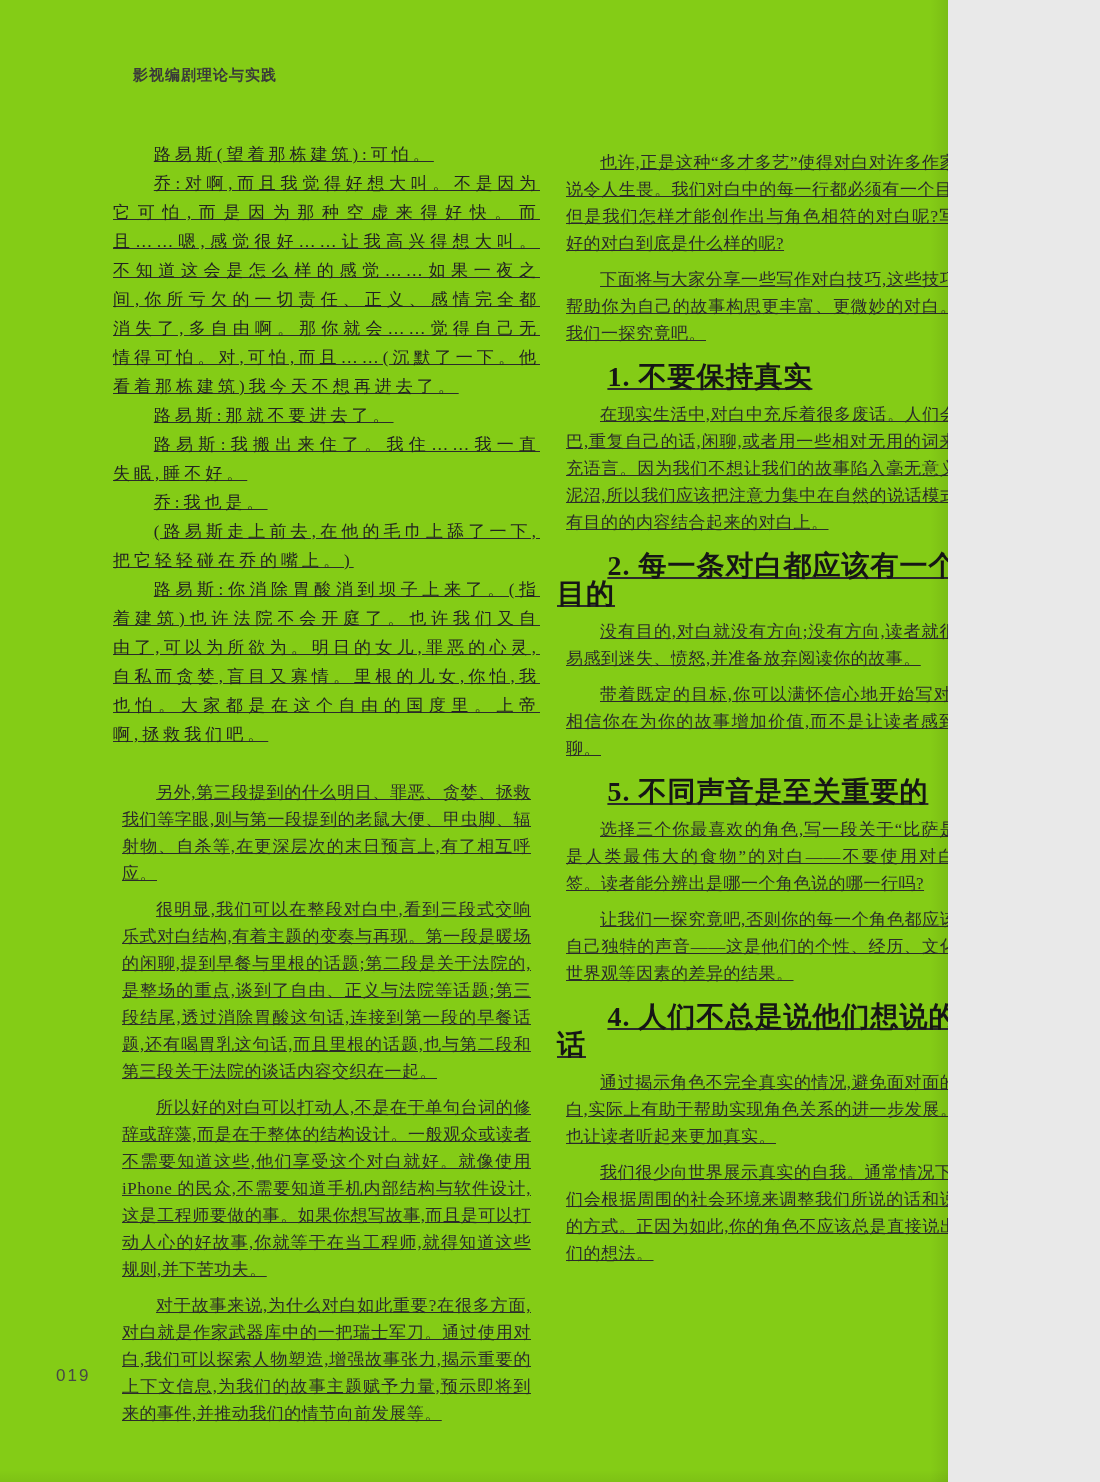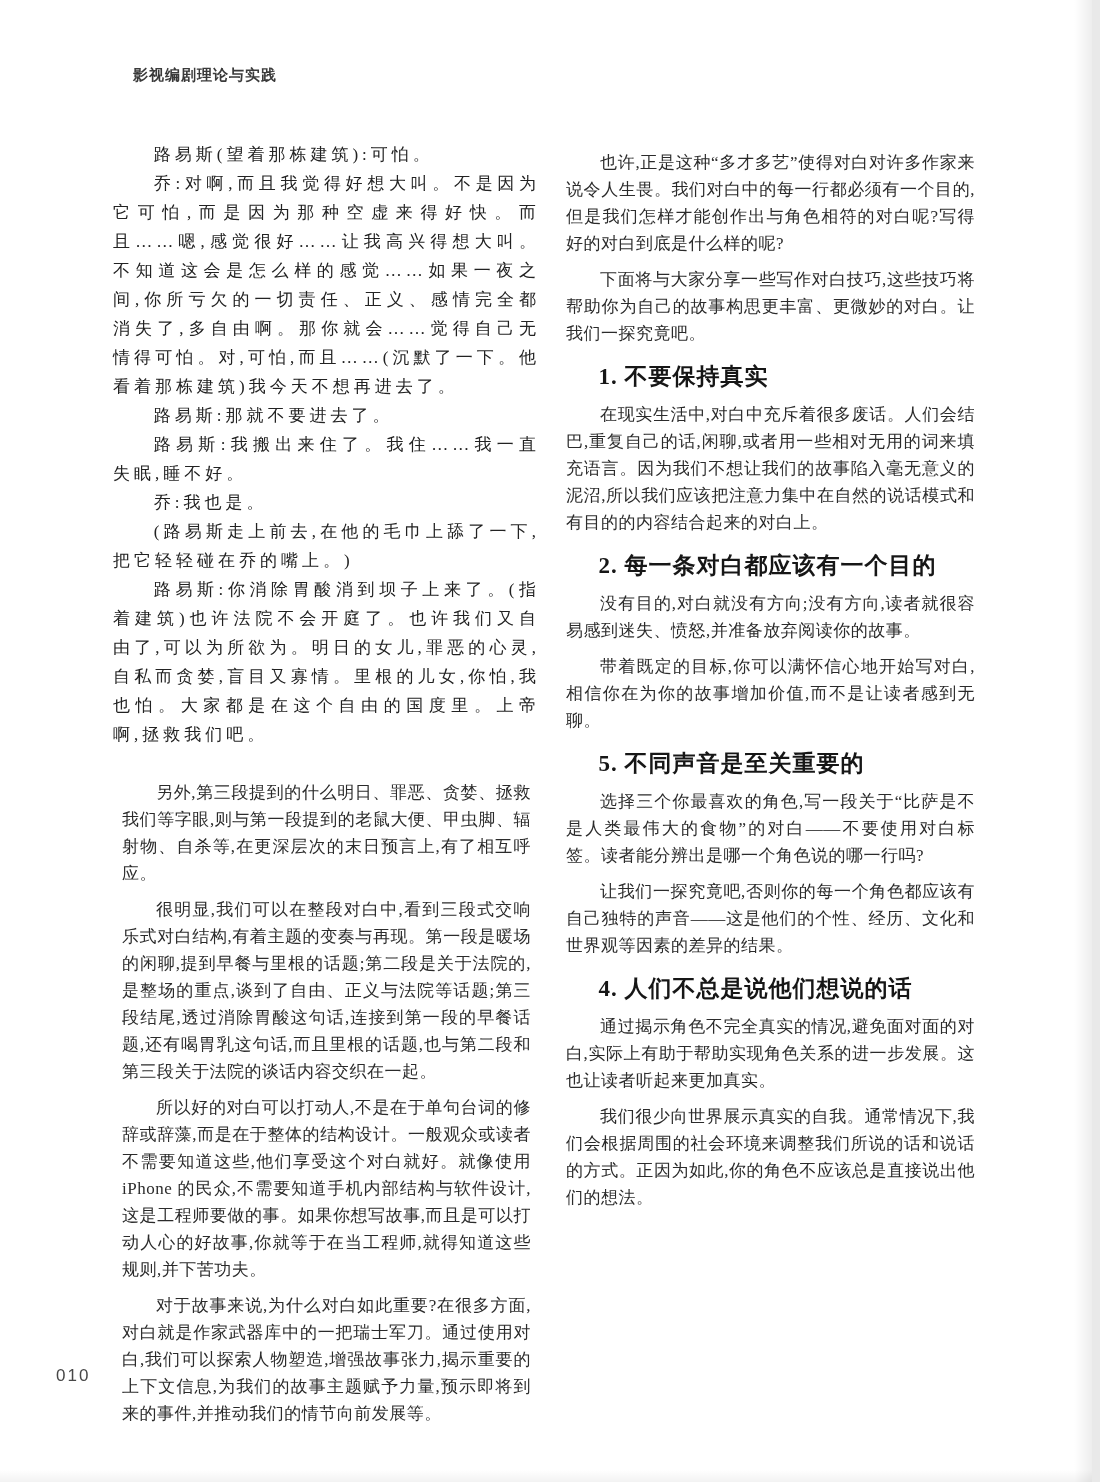--- a/index.html
+++ b/index.html
@@ -1,19 +1,19 @@
 <!DOCTYPE html>
 <html><head>
 <meta charset="utf-8">
 <style>
   html,body{margin:0;padding:0;background:#e9e9e9;}
   .page{
     position:relative;
-    width:1092px;height:1482px;
-    background:#ffffff;
+    width:948px;height:1482px;
+    background:#84cc16;
     font-family:"Liberation Serif","DejaVu Serif",serif;
     color:#2b2b2b;
     overflow:hidden;
     box-sizing:border-box;
   }
   .page::after{
     content:'';position:absolute;top:0;right:0;bottom:0;width:18px;
     background:linear-gradient(to right, rgba(0,0,0,0), rgba(0,0,0,0.07));
     pointer-events:none;
   }
@@ -24,21 +24,21 @@
   }
   .running-header{
     position:absolute;left:133px;top:66px;
     font-family:"Liberation Sans","DejaVu Sans",sans-serif;
     font-weight:bold;font-size:15px;letter-spacing:1px;color:#3a3a3a;
   }
   .columns{
     position:absolute;left:113px;top:140px;width:871px;
     display:flex;gap:17px;align-items:flex-start;
   }
-  .col{width:427px;}
+  .col{width:427px;text-decoration:underline;}
   
   .dialogue p{
     margin:0;
     font-size:17px;line-height:29px;
     letter-spacing:4px;
     text-align:justify;
     text-indent:2.4em;
     color:#222;
   }
   
@@ -46,21 +46,21 @@
   .analysis p, .col.right p{
     margin:9px;
     font-size:17px;line-height:27px;
     letter-spacing:0.5px;
     text-align:justify;
     text-indent:2em;
     color:#2b2b2b;
   }
   .col.right h2{
     margin:16px 0 10px 0;
-    font-size:23px;line-height:28px;
+    font-size:28px;line-height:28px;
     font-weight:bold;color:#161616;
     letter-spacing:1px;
     text-indent:1.8em;
   }
   .page-number{
     position:absolute;left:56px;top:1366px;
     font-family:"Liberation Sans","DejaVu Sans",sans-serif;
     font-size:17px;letter-spacing:2px;color:#474747;
   }
 </style>
@@ -106,15 +106,15 @@
       <p>选择三个你最喜欢的角色,写一段关于“比萨是不是人类最伟大的食物”的对白——不要使用对白标签。读者能分辨出是哪一个角色说的哪一行吗?</p>
       <p>让我们一探究竟吧,否则你的每一个角色都应该有自己独特的声音——这是他们的个性、经历、文化和世界观等因素的差异的结果。</p>
 
       <h2>4. 人们不总是说他们想说的话</h2>
       <p>通过揭示角色不完全真实的情况,避免面对面的对白,实际上有助于帮助实现角色关系的进一步发展。这也让读者听起来更加真实。</p>
       <p>我们很少向世界展示真实的自我。通常情况下,我们会根据周围的社会环境来调整我们所说的话和说话的方式。正因为如此,你的角色不应该总是直接说出他们的想法。</p>
     </div>
 
   </div>
 
-  <div class="page-number">010</div>
+  <div class="page-number">019</div>
 
 </div>
 
 </body></html>

